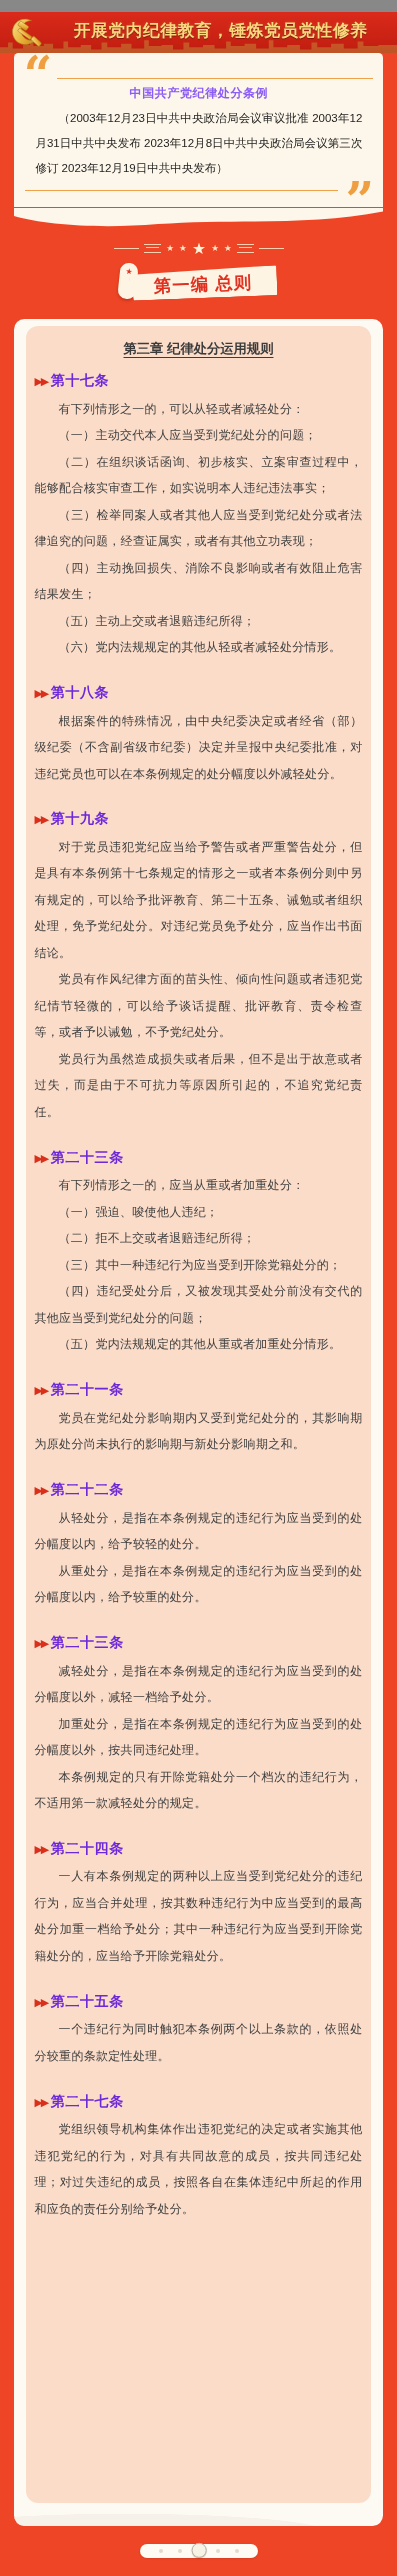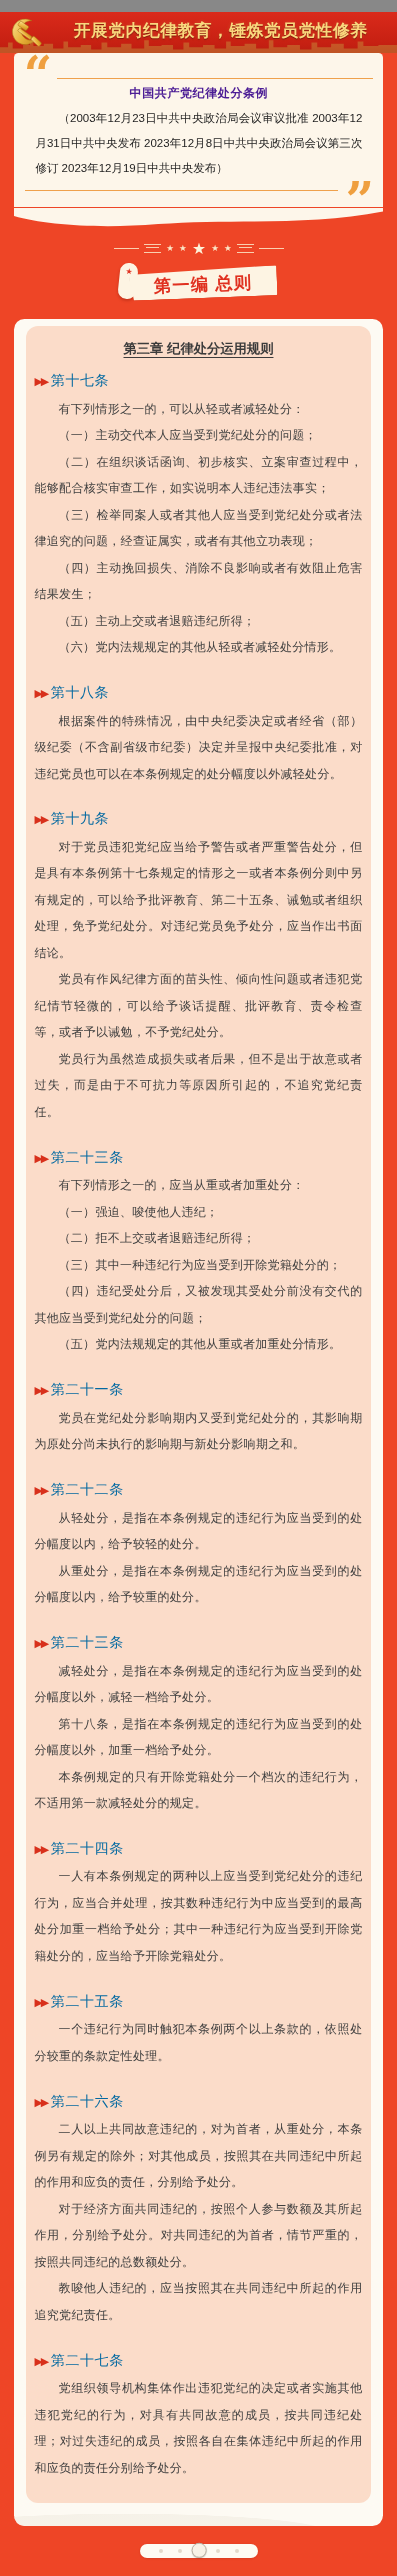--- a/index.html
+++ b/index.html
@@ -30,21 +30,21 @@
     background:#fdf6ea;border-radius:4.6px 4.6px 0 0;
   }
   .wave{position:absolute;top:196px;left:14.4px;width:369px;height:23px;}
   .q-open{position:absolute;left:9.2px;top:-3.5px;font-family:"DejaVu Serif","Liberation Serif",serif;
     font-size:50px;line-height:1;color:#ef9f3f;font-weight:bold;}
   .q-close{position:absolute;right:9.2px;top:123px;font-family:"DejaVu Serif","Liberation Serif",serif;
     font-size:50px;line-height:1;color:#ef9f3f;font-weight:bold;}
   .q-line-top{position:absolute;left:43px;right:10.4px;top:25px;height:0;border-top:1.2px solid #efa14c;}
   .q-line-bottom{position:absolute;left:10.4px;right:45px;top:137px;height:0;border-top:1.2px solid #efa14c;}
   .q-title{position:absolute;left:0;right:0;top:32px;text-align:center;
-    font-size:12px;font-weight:bold;color:#4c1d95;letter-spacing:0.6px;}
+    font-size:12px;font-weight:bold;color:#8b5cf6;letter-spacing:0.6px;}
   .q-sub{position:absolute;left:21px;right:21px;top:53px;
     font-size:11.5px;line-height:25px;color:#1e1e1e;text-align:justify;text-indent:2em;}
   
   .star-divider{position:absolute;top:226px;left:0;width:398px;height:21px;
     display:flex;align-items:center;justify-content:center;gap:5.2px;color:#fbe9c9;}
   .star-divider .dash{width:25px;height:1.2px;background:#fbe9c9;opacity:.85;}
   .star-divider .tl{width:17.3px;height:7px;border-top:1.2px solid #fbe9c9;border-bottom:1.2px solid #fbe9c9;position:relative;opacity:.85;}
   .star-divider .tl::after{content:"";position:absolute;left:2.3px;right:2.3px;top:1.7px;border-top:1.2px solid #fbe9c9;}
   .star-divider .s{font-size:8.6px;line-height:1;}
   .star-divider .s.big{font-size:15.6px;color:#fdf3da;}
@@ -82,21 +82,21 @@
   }
   .chapter-title{
     text-align:center;font-size:13.3px;font-weight:bold;color:#3c3c3c;
     line-height:25px;margin-bottom:5.8px;
     text-decoration:underline;text-underline-offset:4px;text-decoration-thickness:1.2px;
   }
   .article{margin-top:18.4px;}
   .article:first-of-type{margin-top:4.6px;}
   .article-head{line-height:26.5px;white-space:nowrap;}
   .article-head .marker{font-size:11px;color:#d8301b;letter-spacing:-2.3px;margin-right:4px;}
-  .article-head .num{font-size:14px;font-weight:normal;color:#0369a1;letter-spacing:0.6px;}
+  .article-head .num{font-size:14px;font-weight:bold;color:#6d28d9;letter-spacing:0.6px;}
   .article p{
     margin:0;font-size:12px;line-height:26.5px;color:#3f3f3f;
     text-align:justify;text-indent:2em;letter-spacing:0.3px;
   }
   
   .pill{
     position:absolute;top:2532px;left:50%;transform:translateX(-50%);
     width:118px;height:14.4px;background:#fdfbf3;border-radius:7.5px;
     display:flex;align-items:center;justify-content:center;gap:15px;
     box-shadow:0 0.6px 1.7px rgba(120,20,5,.25);
@@ -234,46 +234,38 @@
     </div>
   <p>从轻处分，是指在本条例规定的违纪行为应当受到的处分幅度以内，给予较轻的处分。</p>
             <p>从重处分，是指在本条例规定的违纪行为应当受到的处分幅度以内，给予较重的处分。</p>
           </div>
 
   <div class="article">
     <div class="article-head">
       <span class="marker">▶▶</span><span class="num">第二十三条</span>
     </div>
   <p>减轻处分，是指在本条例规定的违纪行为应当受到的处分幅度以外，减轻一档给予处分。</p>
-            <p>第十八条，是指在本条例规定的违纪行为应当受到的处分幅度以外，加重一档给予处分。</p>
+            <p>加重处分，是指在本条例规定的违纪行为应当受到的处分幅度以外，按共同违纪处理。</p>
             <p>本条例规定的只有开除党籍处分一个档次的违纪行为，不适用第一款减轻处分的规定。</p>
           </div>
 
   <div class="article">
     <div class="article-head">
       <span class="marker">▶▶</span><span class="num">第二十四条</span>
     </div>
   <p>一人有本条例规定的两种以上应当受到党纪处分的违纪行为，应当合并处理，按其数种违纪行为中应当受到的最高处分加重一档给予处分；其中一种违纪行为应当受到开除党籍处分的，应当给予开除党籍处分。</p>
           </div>
 
   <div class="article">
     <div class="article-head">
       <span class="marker">▶▶</span><span class="num">第二十五条</span>
     </div>
   <p>一个违纪行为同时触犯本条例两个以上条款的，依照处分较重的条款定性处理。</p>
           </div>
 
-  <div class="article">
-    <div class="article-head">
-      <span class="marker">▶▶</span><span class="num">第二十六条</span>
-    </div>
-  <p>二人以上共同故意违纪的，对为首者，从重处分，本条例另有规定的除外；对其他成员，按照其在共同违纪中所起的作用和应负的责任，分别给予处分。</p>
-            <p>对于经济方面共同违纪的，按照个人参与数额及其所起作用，分别给予处分。对共同违纪的为首者，情节严重的，按照共同违纪的总数额处分。</p>
-            <p>教唆他人违纪的，应当按照其在共同违纪中所起的作用追究党纪责任。</p>
-          </div>
 
   <div class="article">
     <div class="article-head">
       <span class="marker">▶▶</span><span class="num">第二十七条</span>
     </div>
   <p>党组织领导机构集体作出违犯党纪的决定或者实施其他违犯党纪的行为，对具有共同故意的成员，按共同违纪处理；对过失违纪的成员，按照各自在集体违纪中所起的作用和应负的责任分别给予处分。</p>
           </div>
 </div>
     </div>
   </div>

